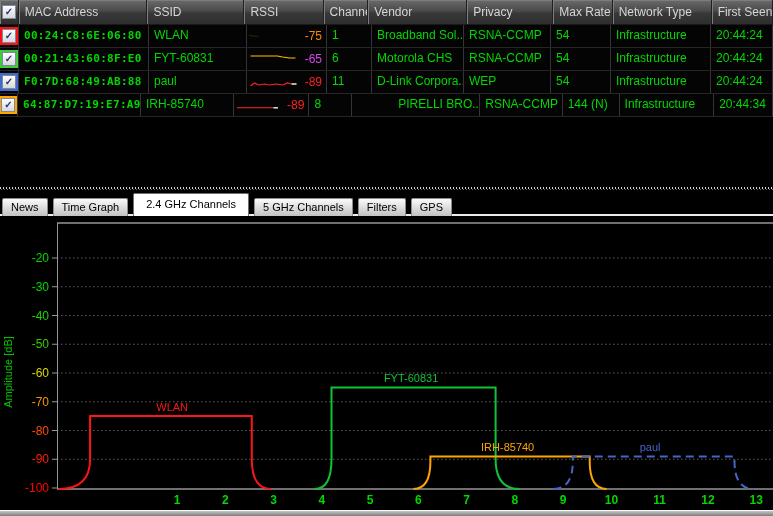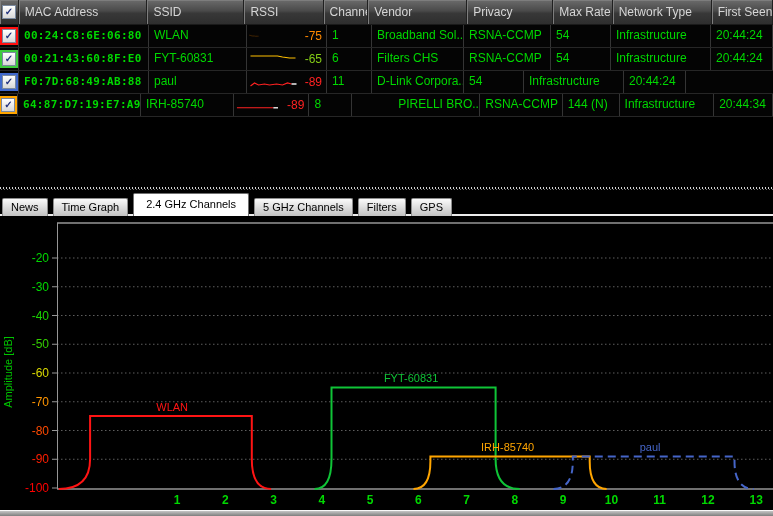--- a/index.html
+++ b/index.html
@@ -89,24 +89,24 @@
             <span class="colorbox" style="background: rgb(62, 203, 62);">
               <span class="cb3d">✓</span>
             </span>
           </div>
           <div class="td mac" style="width: 130px;">00:21:43:60:8F:E0</div>
           <div class="td " style="width: 98px;">FYT-60831</div>
           <div class="td rssi" style="width: 80px;">
             <svg class="spark" width="48" height="16" viewBox="0 0 48 16">
               <polyline points="1,5 28,5 33,6 40,7 46,7" fill="none" stroke="#ffc000" stroke-width="1.2"></polyline>
             </svg>
-            <span class="rssi-val" style="color: #84cc16;">-65</span>
+            <span class="rssi-val" style="color: #d946ef;">-65</span>
           </div>
           <div class="td " style="width: 45px;">6</div>
-          <div class="td " style="width: 92px;">Filters CHS</div>
+          <div class="td " style="width: 92px;">Motorola CHS</div>
           <div class="td " style="width: 87px;">RSNA-CCMP</div>
           <div class="td " style="width: 60px;">54</div>
           <div class="td " style="width: 100px;">Infrastructure</div>
           <div class="td " style="width: 62px;">20:44:24</div>
         </div>
         <div class="trow">
           <div class="td cbcell" style="width: 19px;">
             <span class="colorbox" style="background: rgb(65, 105, 204);">
               <span class="cb3d">✓</span>
             </span>
@@ -115,20 +115,21 @@
           <div class="td " style="width: 98px;">paul</div>
           <div class="td rssi" style="width: 80px;">
             <svg class="spark" width="48" height="16" viewBox="0 0 48 16">
               <polyline points="1,12 5,9 9,11 15,10 20,11 27,10 33,11 38,9 42,10" fill="none" stroke="#ff2222" stroke-width="1.2"></polyline>
               <line x1="42" y1="10" x2="47" y2="10" stroke="#ffffff" stroke-width="1.4"></line>
             </svg>
             <span class="rssi-val" style="color: rgb(255, 34, 34);">-89</span>
           </div>
           <div class="td " style="width: 45px;">11</div>
           <div class="td " style="width: 92px;">D-Link Corpora...</div>
+          <div class="td " style="width: 87px;">WEP</div>
           <div class="td " style="width: 60px;">54</div>
           <div class="td " style="width: 100px;">Infrastructure</div>
           <div class="td " style="width: 62px;">20:44:24</div>
         </div>
         <div class="trow">
           <div class="td cbcell" style="width: 19px;">
             <span class="colorbox" style="background: rgb(255, 165, 0);">
               <span class="cb3d">✓</span>
             </span>
           </div>

